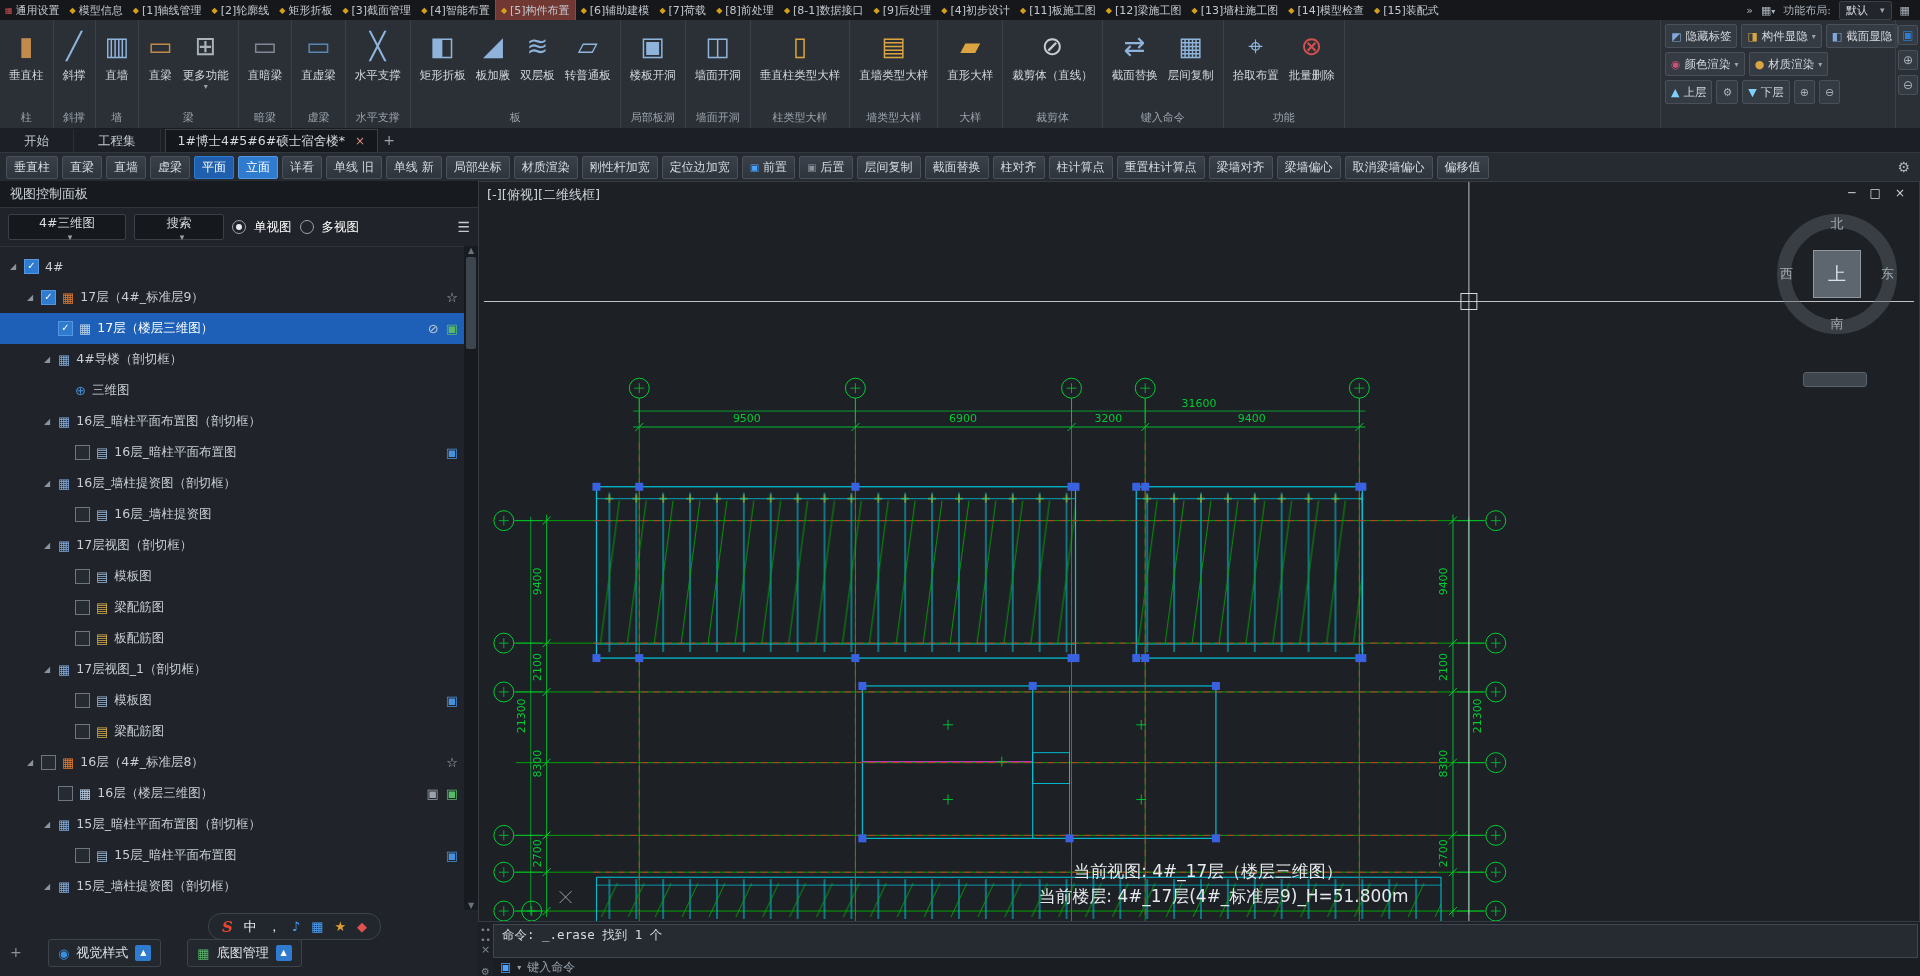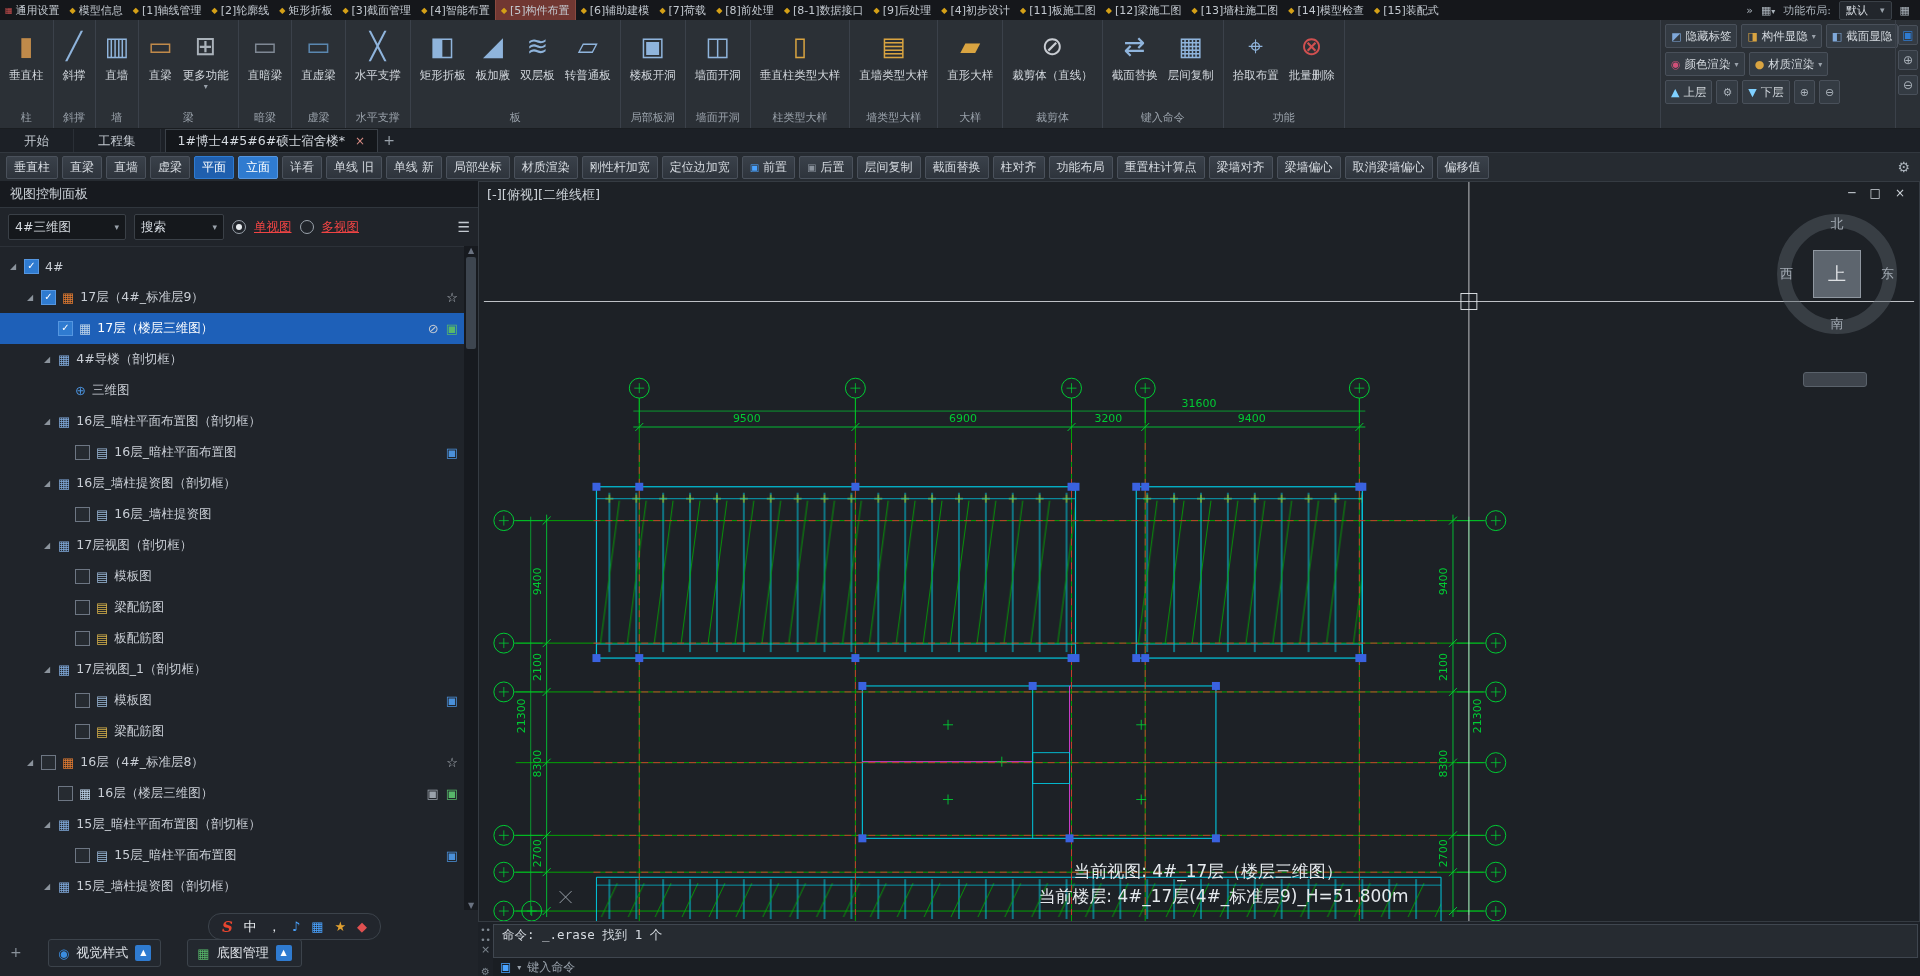--- a/index.html
+++ b/index.html
@@ -60,25 +60,25 @@
   .t2gear{margin-left:auto;color:#aab2ba;font-size:14px;padding-right:4px;}
   
   #left-panel{position:absolute;left:0;top:181px;width:478px;bottom:0;background:#20242a;
               border-right:1px solid #3a4047;}
   .panel-title{height:26px;line-height:26px;padding-left:10px;font-size:13px;color:#ced4da;
                background:#171a1f;border-bottom:1px solid #30363d;}
   .panel-controls{height:38px;display:flex;align-items:center;gap:8px;padding:0 8px;
                   border-bottom:1px solid #2c3138;font-size:12.5px;}
   .pc-select{display:flex;align-items:center;justify-content:space-between;height:24px;
              background:#15181c;border:1px solid #3a4047;border-radius:2px;color:#d6dbe1;
-             padding:0 6px;}
+             padding:0 6px;flex-direction:column;}
   .pc-chev{font-size:9px;color:#9aa2ab;margin-left:6px;}
   .radio{width:12px;height:12px;border:1px solid #9aa2ab;border-radius:50%;position:relative;display:inline-block;}
   .radio.on::after{content:"";position:absolute;left:3px;top:3px;width:6px;height:6px;border-radius:50%;background:#e8ecf0;}
-  .rlabel{color:#ef4444;text-decoration:underline;}
+  .rlabel{color:#ffffff;}
   .pc-list{margin-left:auto;font-size:14px;color:#c3c9d0;}
   .tree{position:absolute;left:0;top:65px;right:14px;bottom:66px;overflow:hidden;padding-top:5px;}
   .trow{height:31px;display:flex;align-items:center;font-size:12.5px;color:#c9ced5;padding-right:6px;}
   .trow.sel{background:#1e60b8;color:#fff;}
   .tarrow{width:14px;font-size:8px;color:#8b939c;flex:0 0 auto;}
   .tcheck{flex:0 0 auto;width:13px;height:13px;border:1px solid #6d7683;background:#262b31;
           margin-right:6px;font-size:10px;line-height:12px;text-align:center;color:#fff;}
   .tcheck.on{background:#2f7bd0;border-color:#5596e0;}
   .ticn{flex:0 0 auto;font-size:13px;margin-right:6px;}
   .ticn.right{margin:0 0 0 7px;}
@@ -518,21 +518,21 @@
         <div class="t2btn">
           <span>层间复制</span>
         </div>
         <div class="t2btn">
           <span>截面替换</span>
         </div>
         <div class="t2btn">
           <span>柱对齐</span>
         </div>
         <div class="t2btn">
-          <span>功能布局</span>
+          <span>柱计算点</span>
         </div>
         <div class="t2btn">
           <span>重置柱计算点</span>
         </div>
         <div class="t2btn">
           <span>梁墙对齐</span>
         </div>
         <div class="t2btn">
           <span>梁墙偏心</span>
         </div>

